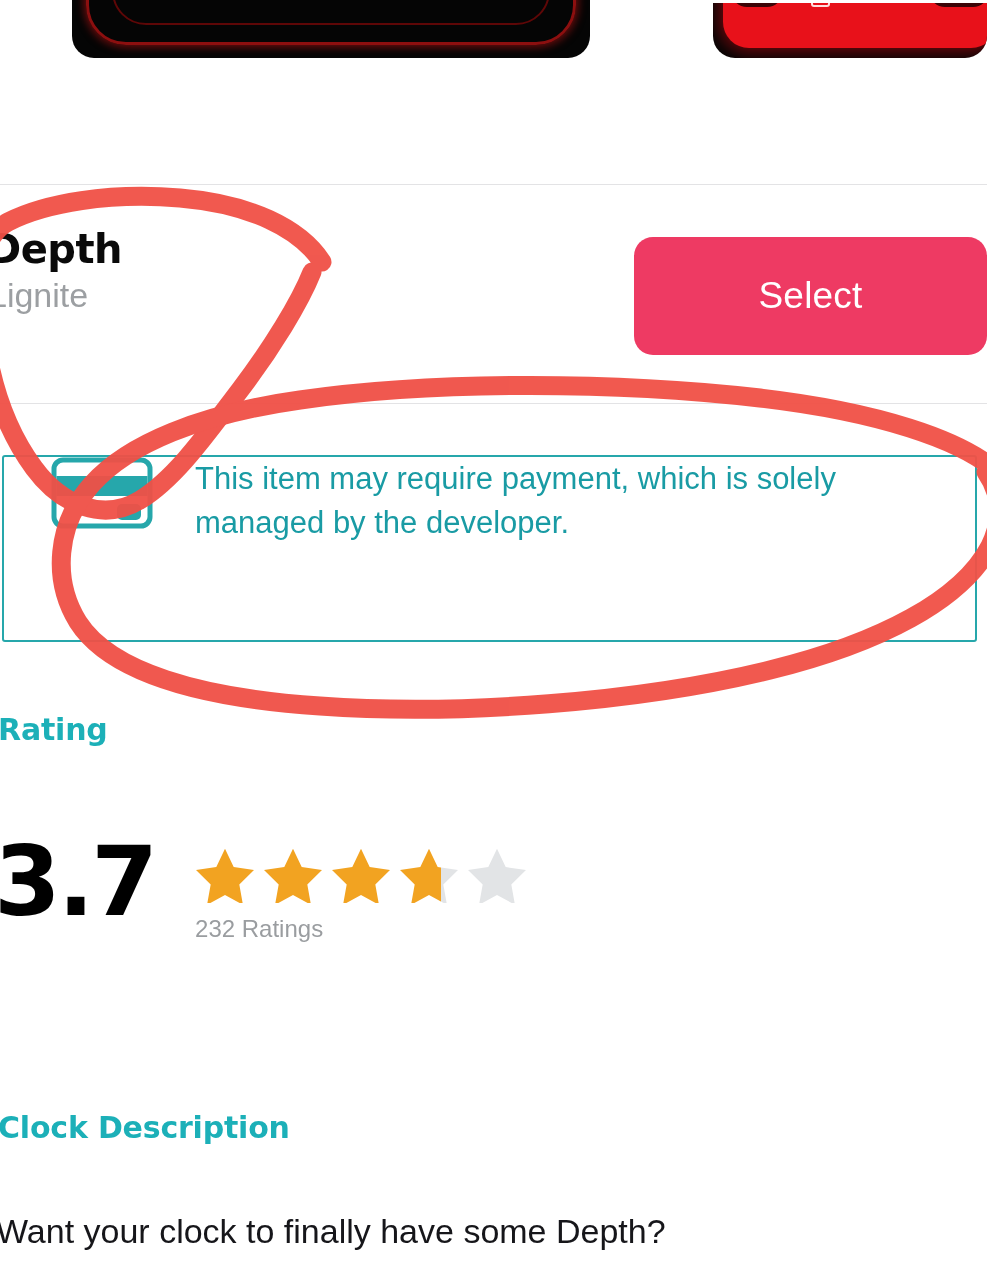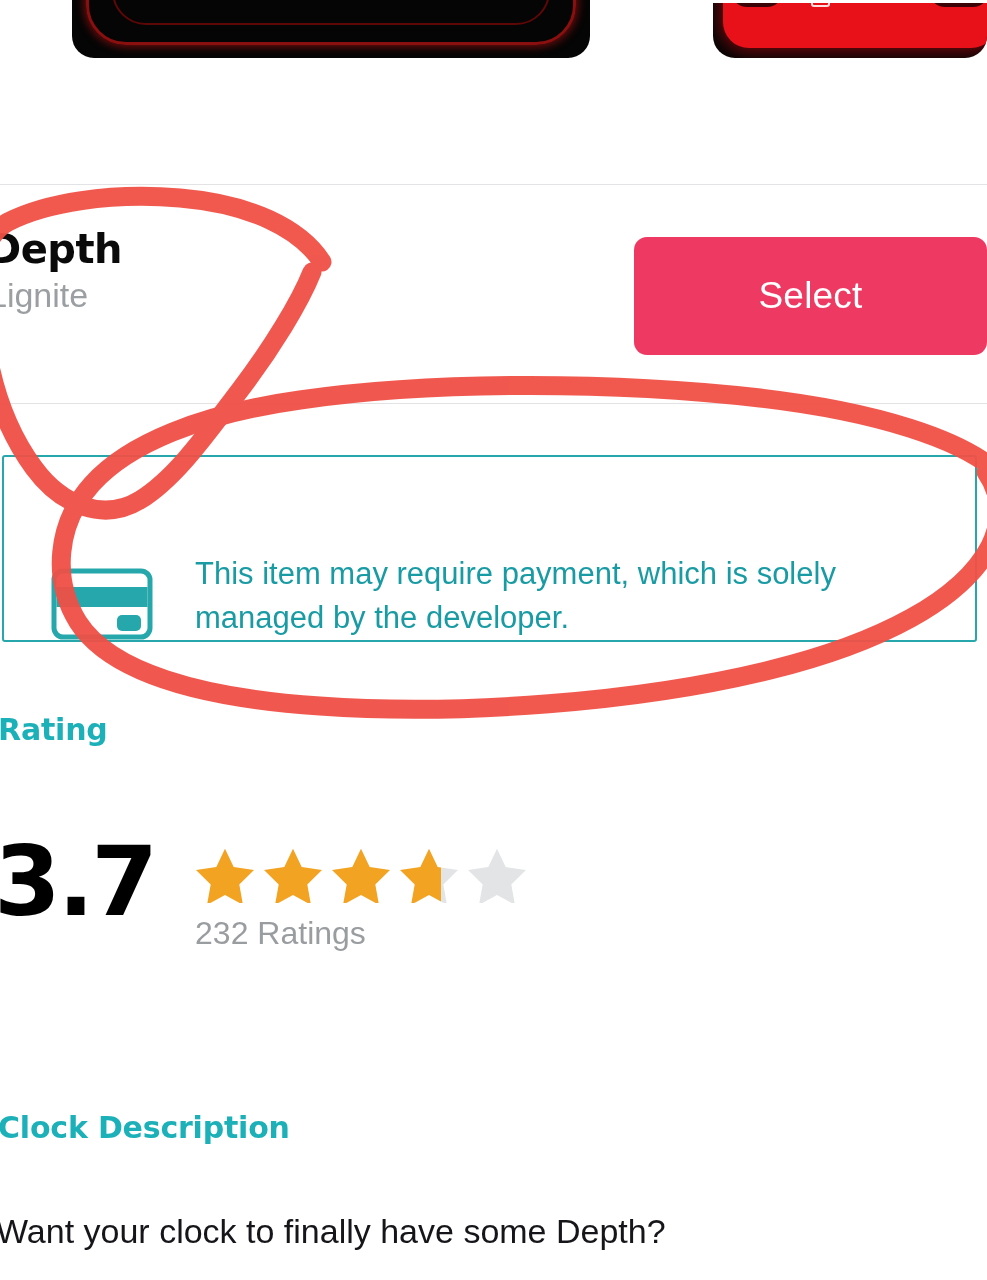--- a/index.html
+++ b/index.html
@@ -156,21 +156,21 @@
     white-space: nowrap;
   }
   .select-button {
     position: absolute;
     left: 634px;
     top: 237px;
     width: 353px;
     height: 118px;
     background: #ee3a63;
     border: none;
-    border-radius: 13px;
+    border-radius: 19px;
     color: #ffffff;
     font-family: "Liberation Sans", sans-serif;
     font-size: 37px;
     font-weight: 400;
     letter-spacing: .2px;
     cursor: pointer;
     display: flex;
     align-items: center;
     justify-content: center;
     padding: 0;
@@ -180,21 +180,21 @@
   .payment-notice {
     position: absolute;
     left: 2px;
     top: 455px;
     width: 975px;
     height: 187px;
     border: 2px solid #26a7ab;
     border-radius: 3px;
     box-sizing: border-box;
     display: flex;
-    align-items: flex-end;
+    align-items: flex-start;
   }
   .card-icon {
     margin-left: 47px;
     flex: 0 0 auto;
     width: 102px;
     height: 72px;
   }
   .payment-text {
     margin-left: 42px;
     color: #199ba4;
@@ -244,21 +244,21 @@
     position: relative;
     width: 68px;
     height: 58px;
     display: block;
   }
   .star svg { display: block; }
   .rating-count {
     margin-top: 12px;
     margin-left: 4px;
     font-family: "Liberation Sans", sans-serif;
-    font-size: 32px;
+    font-size: 24px;
     color: #9a9da0;
     white-space: nowrap;
   }
 
   
   .desc-heading { left: -2px; top: 1110px; }
   .desc-body {
     position: absolute;
     left: -4px;
     top: 1208px;

